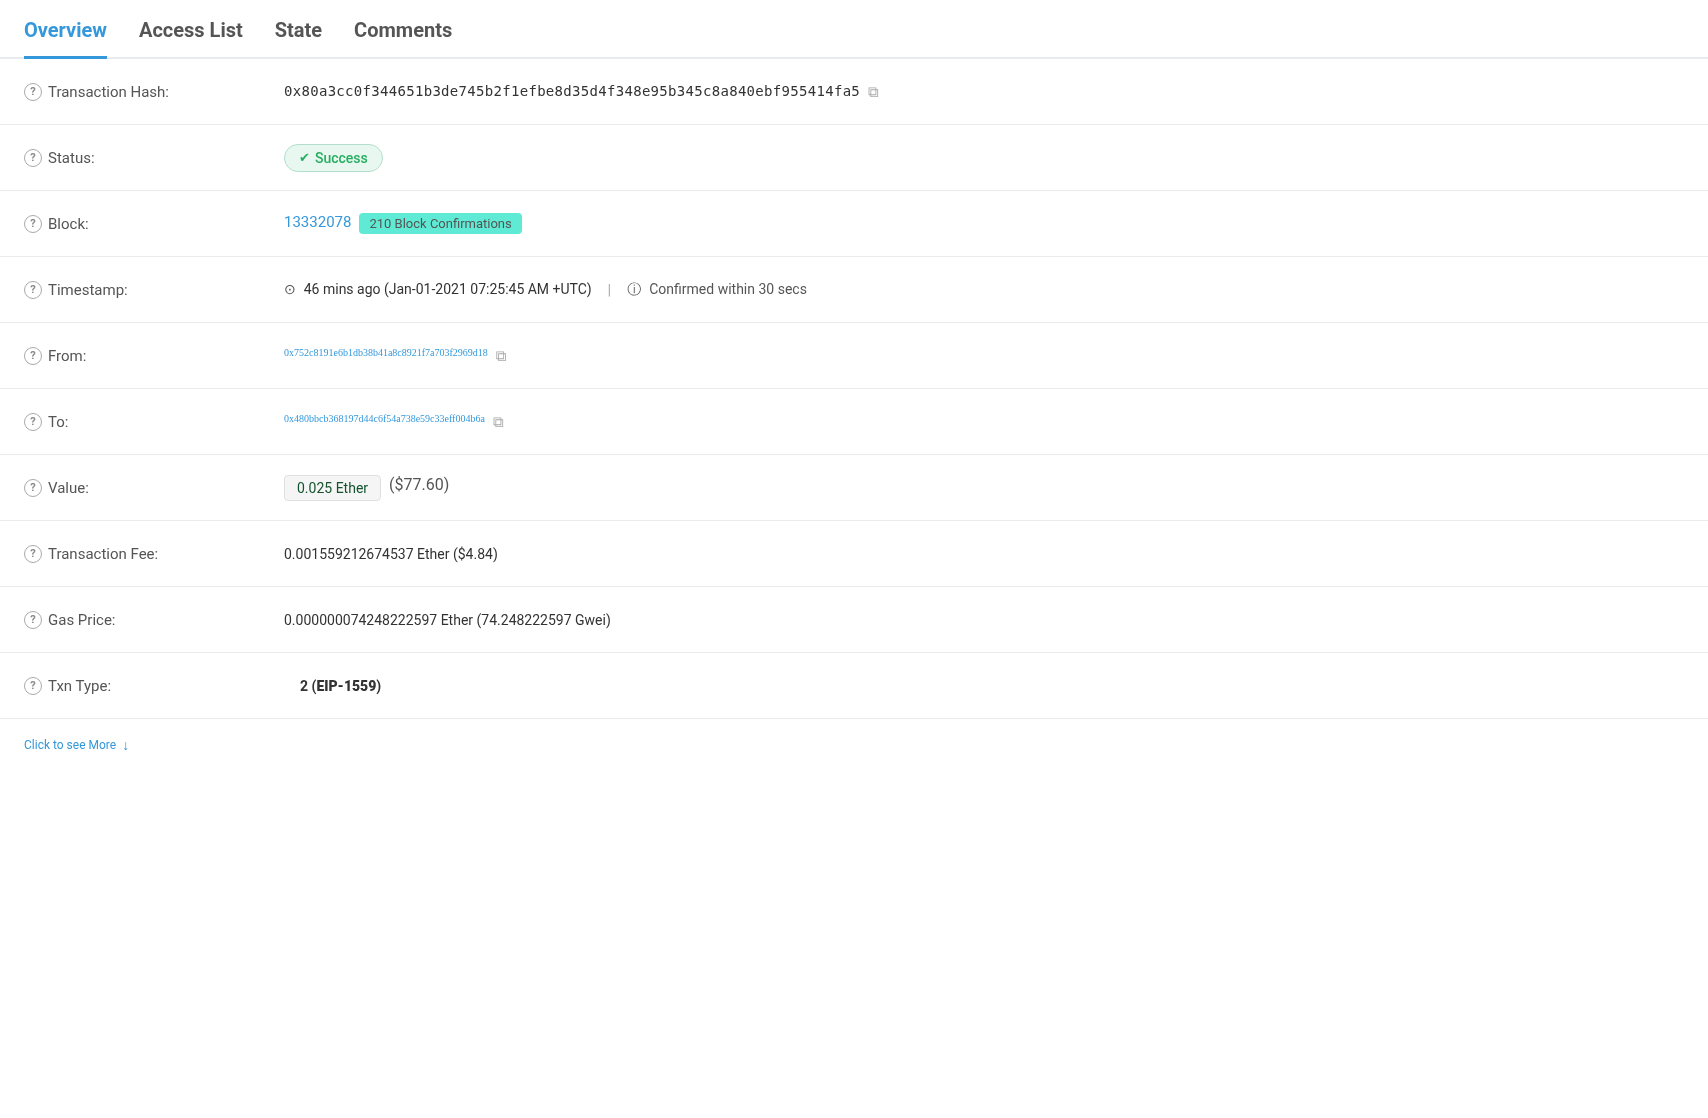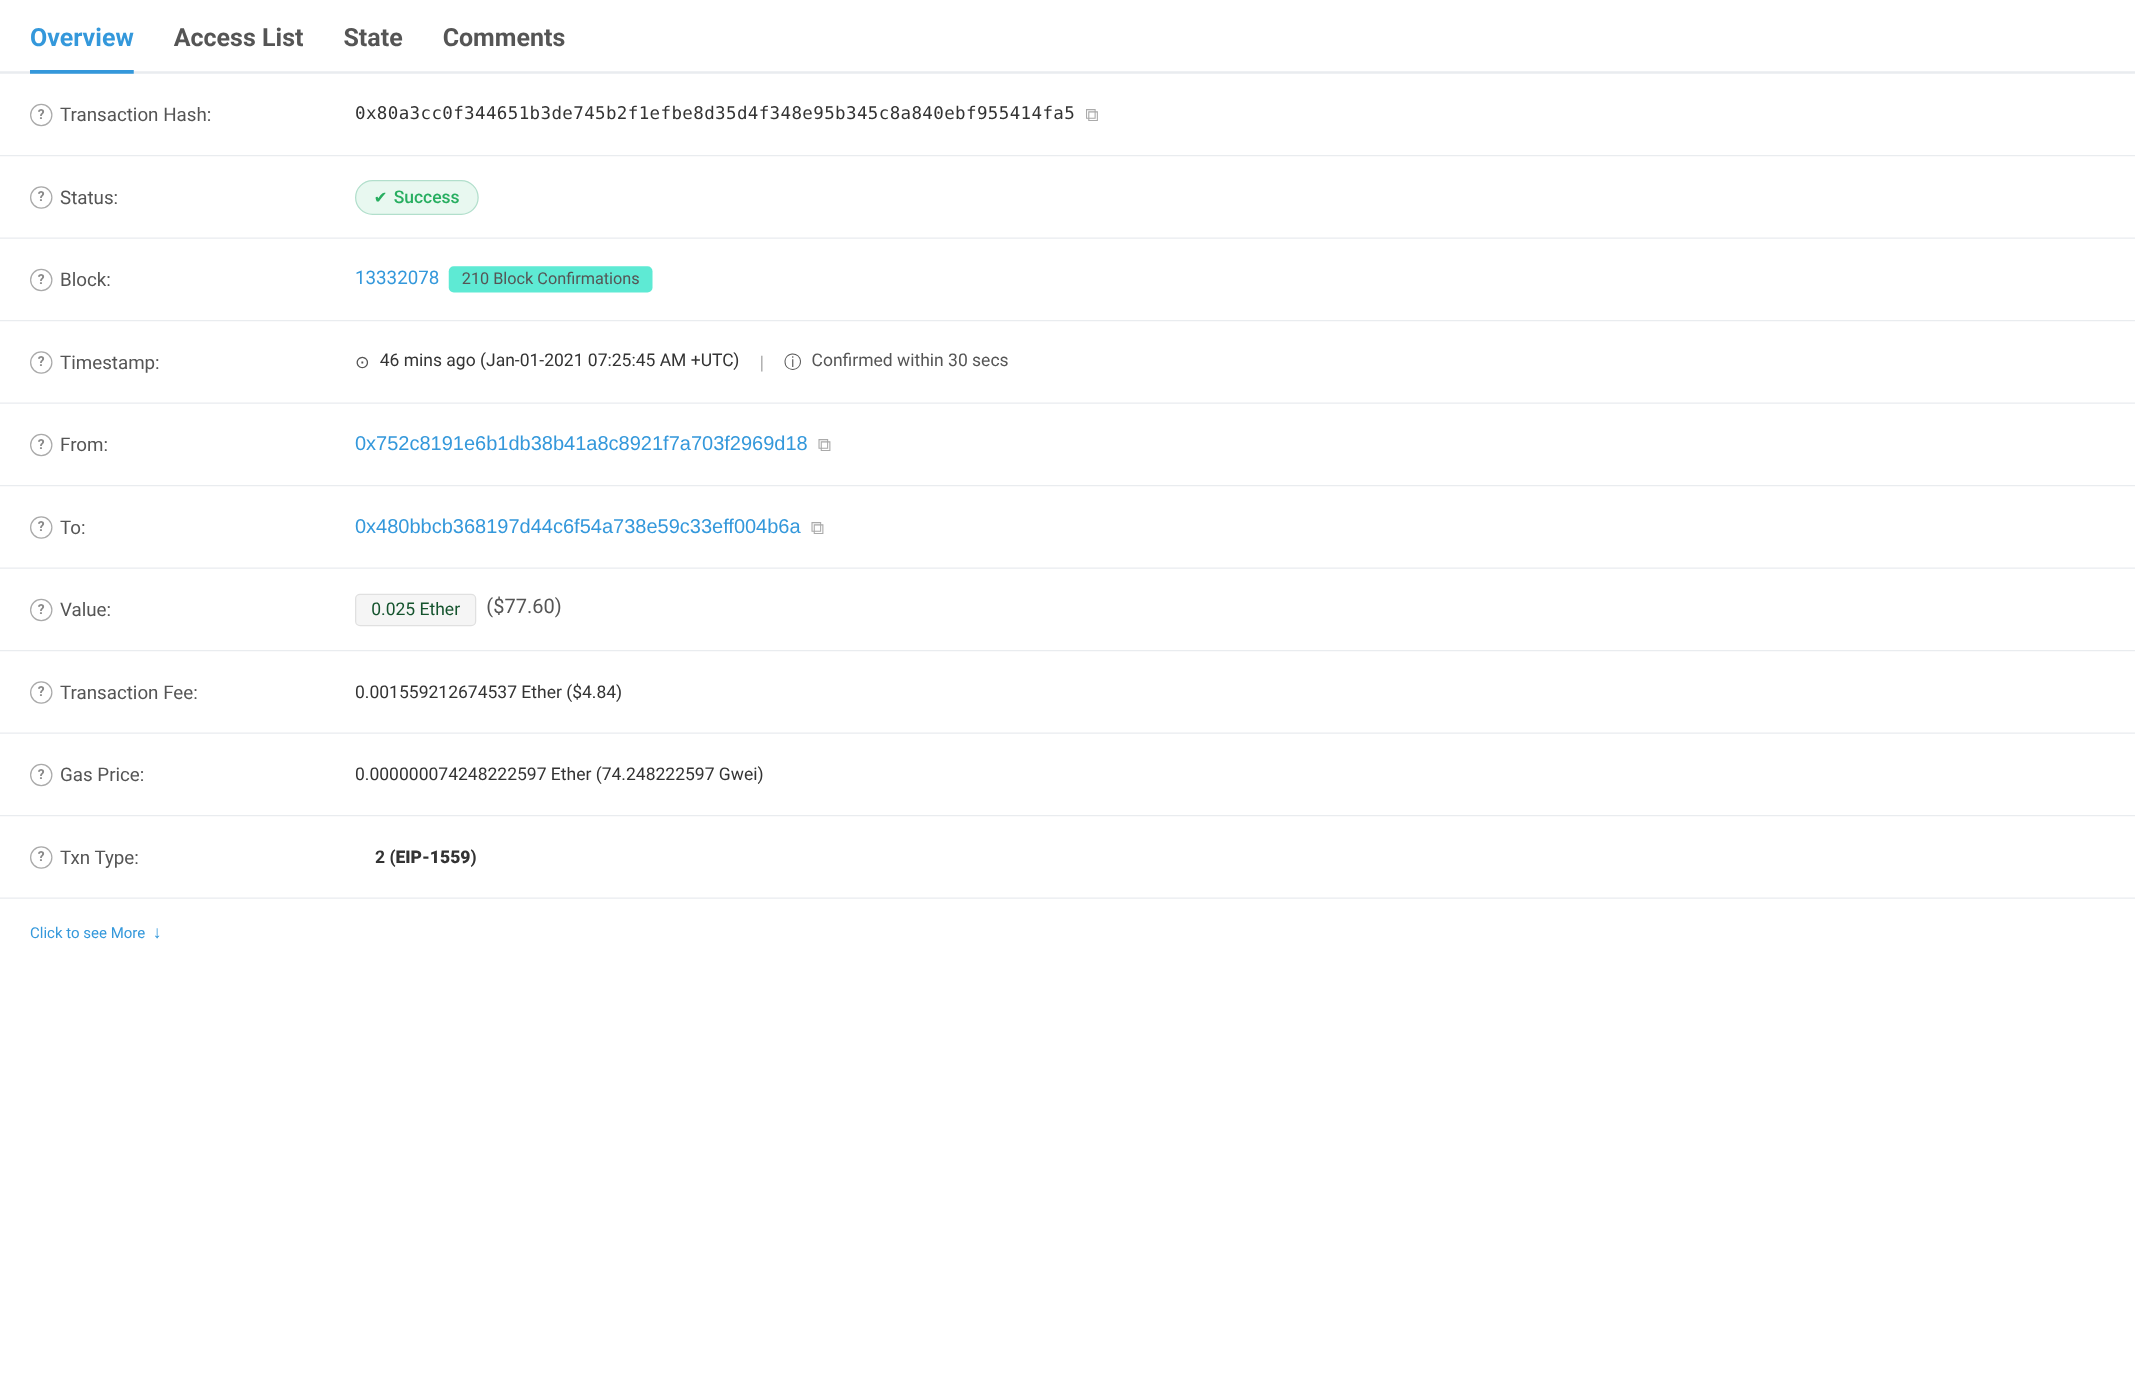--- a/index.html
+++ b/index.html
@@ -123,22 +123,22 @@
       color: #555;
       font-size: 14px;
     }
     .clock-icon {
       font-size: 14px;
       color: #555;
     }
     .from-link, .to-link {
       color: #3498db;
       text-decoration: none;
-      font-family: Liberation Sans, sans-serif;
-      font-size: 16px;
+      font-family: Liberation Serif, serif;
+      font-size: 10px;
     }
     .value-badge {
       background: #f5f5f5;
       border: 1px solid #e0e0e0;
       padding: 4px 12px;
       border-radius: 4px;
       font-size: 14px;
       color: #14532d;
     }
     .usd-value {

